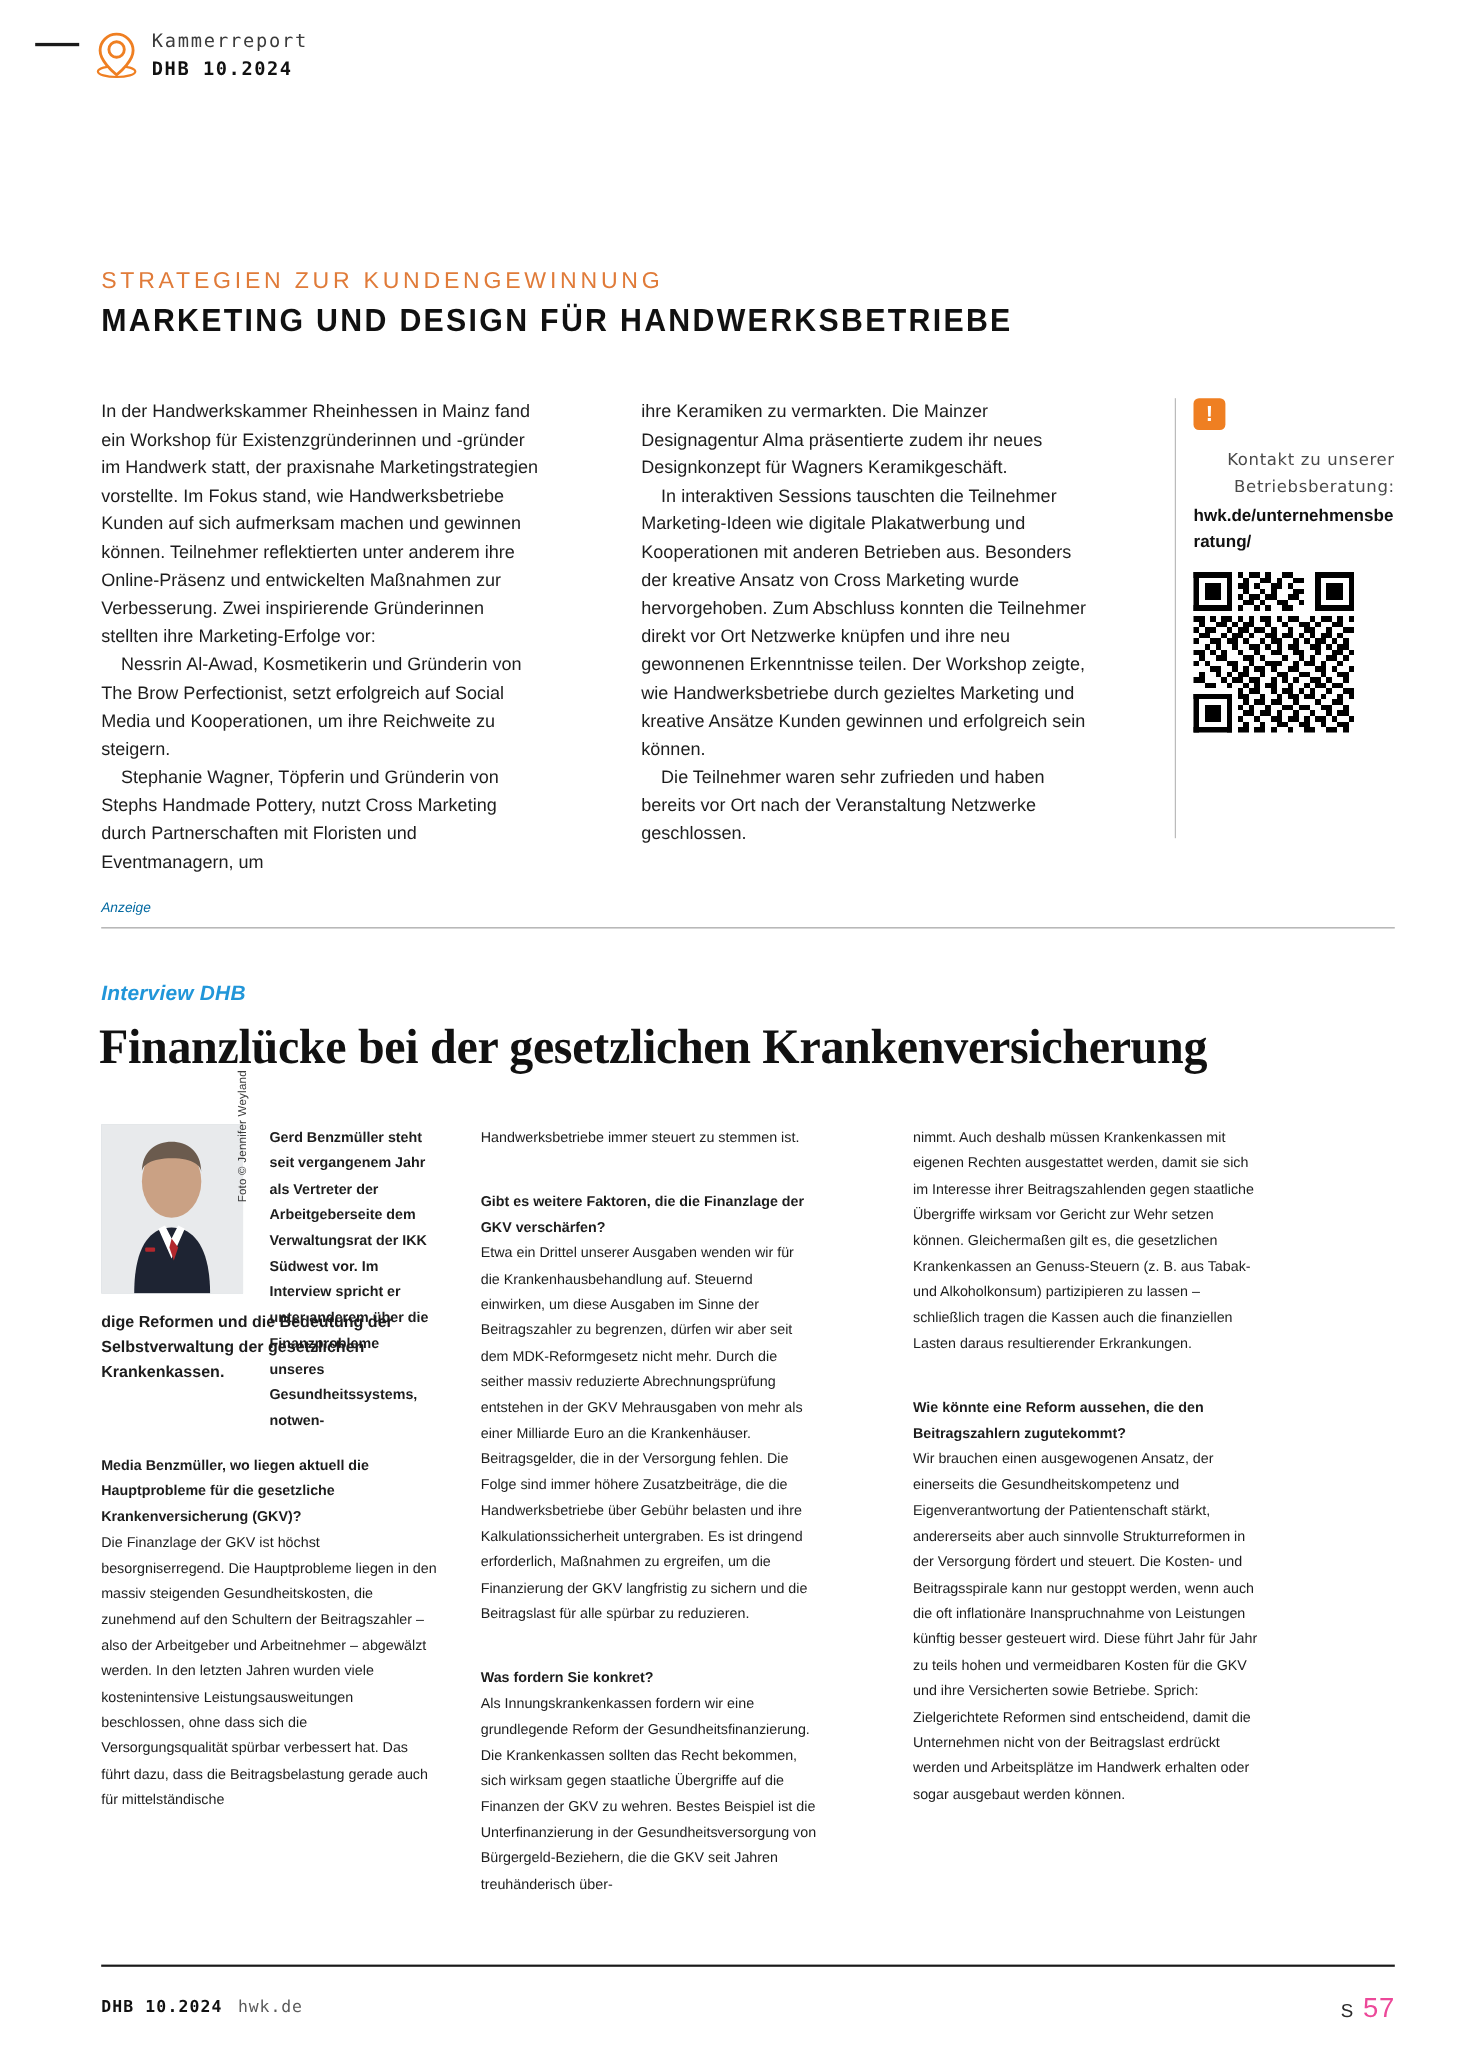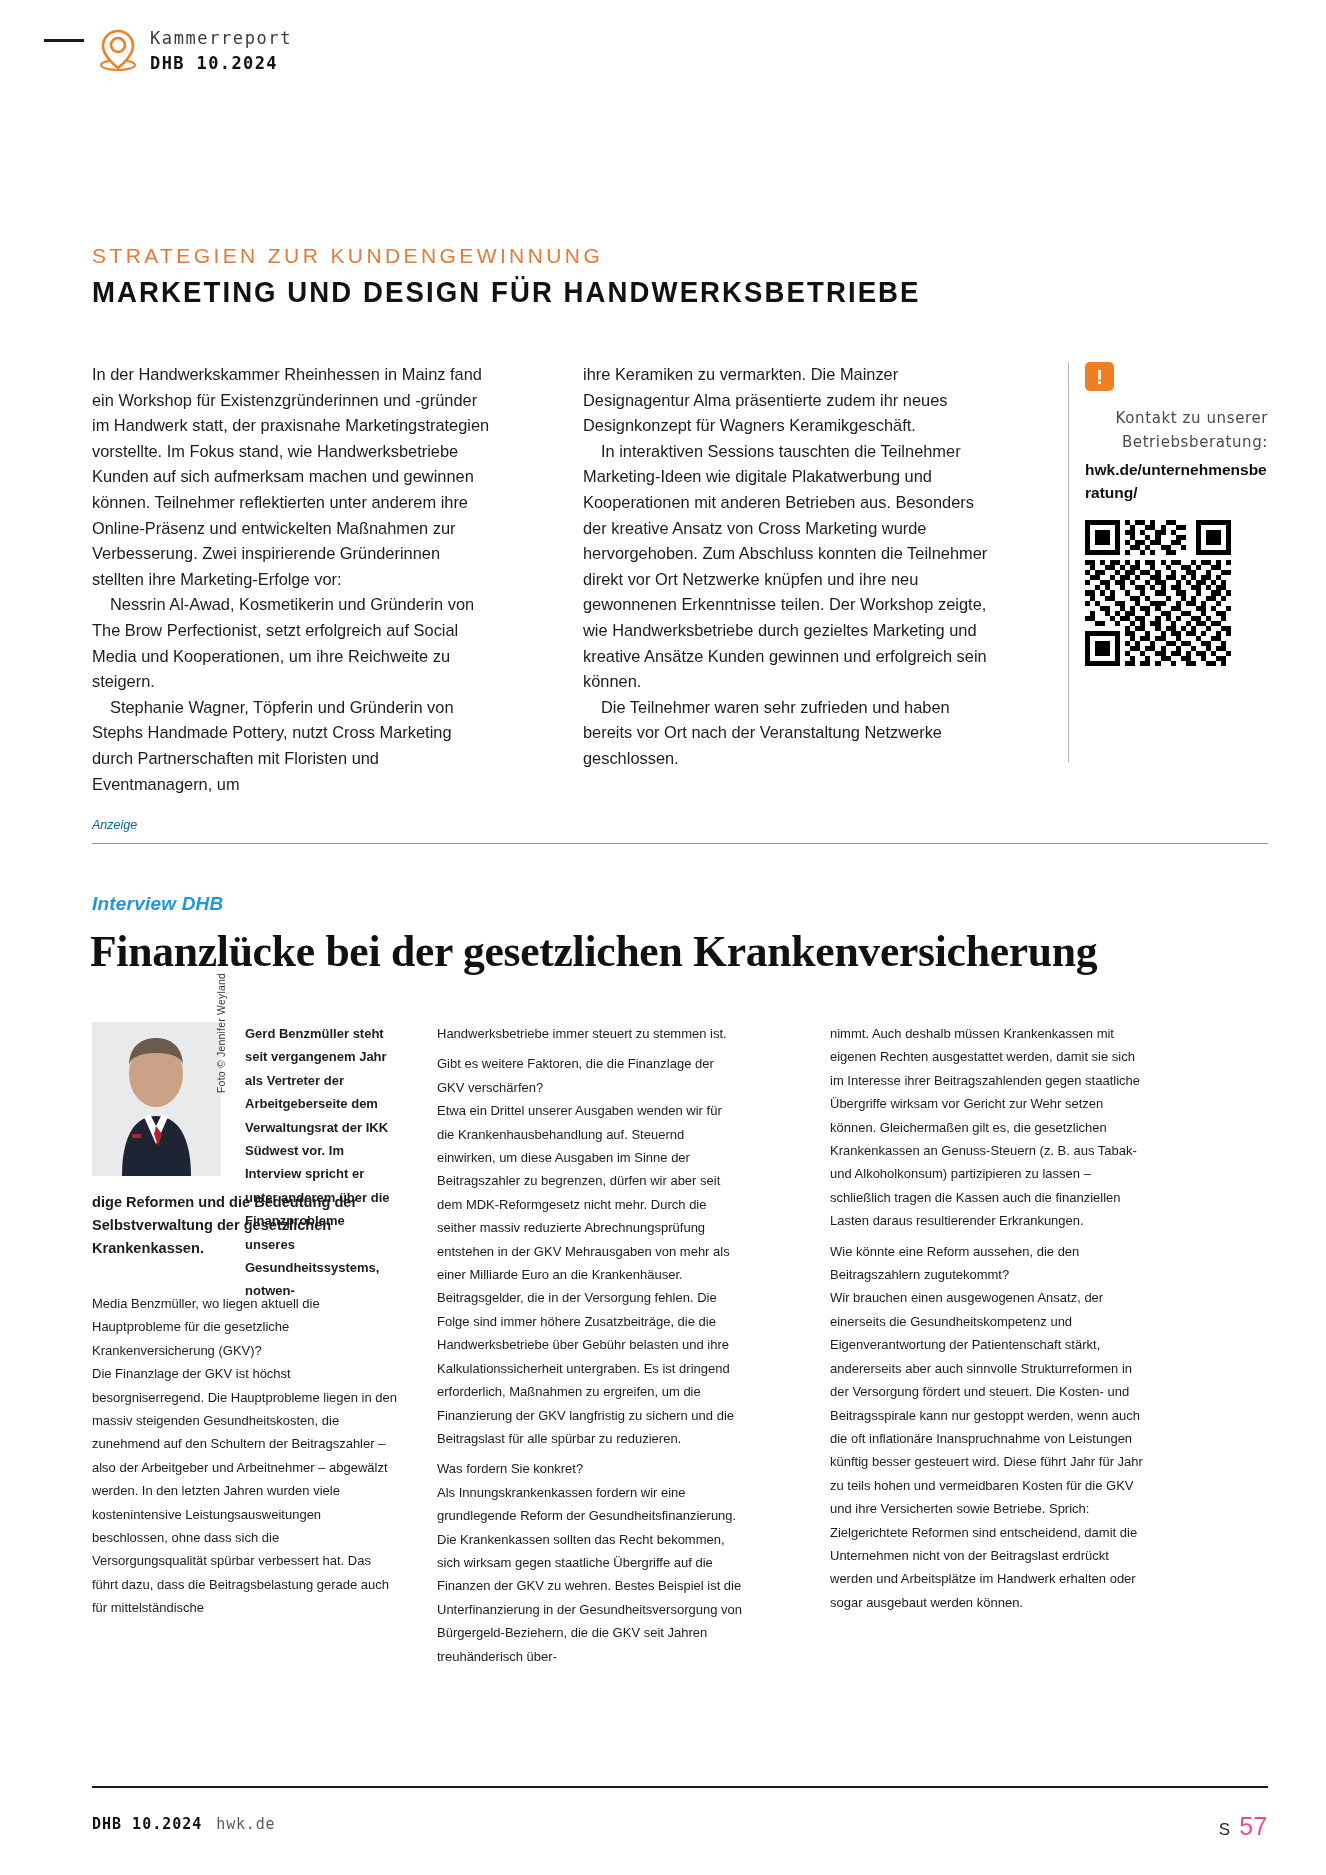--- a/index.html
+++ b/index.html
@@ -17,21 +17,21 @@
   }
 
   .page {
     position: absolute;
     inset: 0;
   }
 
   
   .masthead {
     position: absolute;
-    left: 44px;
+    left: 32px;
     top: 28px;
     width: 1254px;
     height: 56px;
     display: flex;
     align-items: flex-start;
   }
   .masthead-rule {
     width: 40px;
     height: 3px;
     background: #1a1a1a;
@@ -226,22 +226,22 @@
   }
 
   .a2-col {
     position: absolute;
     font-size: 13px;
     line-height: 23.4px;
     color: #1d1d1d;
   }
   .a2-col p { margin: 0; }
   .a2-col .q {
-    font-weight: normal;
-    margin-top: 7px;
+    font-weight: bold;
+    margin-top: 35px;
   }
   .a2-col .q + p { margin-top: 0; }
 
   .a2-col-1 { left: 245px; top: 1022px; width: 152px; }
   .a2-col-1b { left: 92px; top: 1285px; width: 305px; }
   .a2-lead { font-weight: bold; }
   .a2-lead-wide {
     position: absolute;
     left: 92px;
     top: 1176px;

